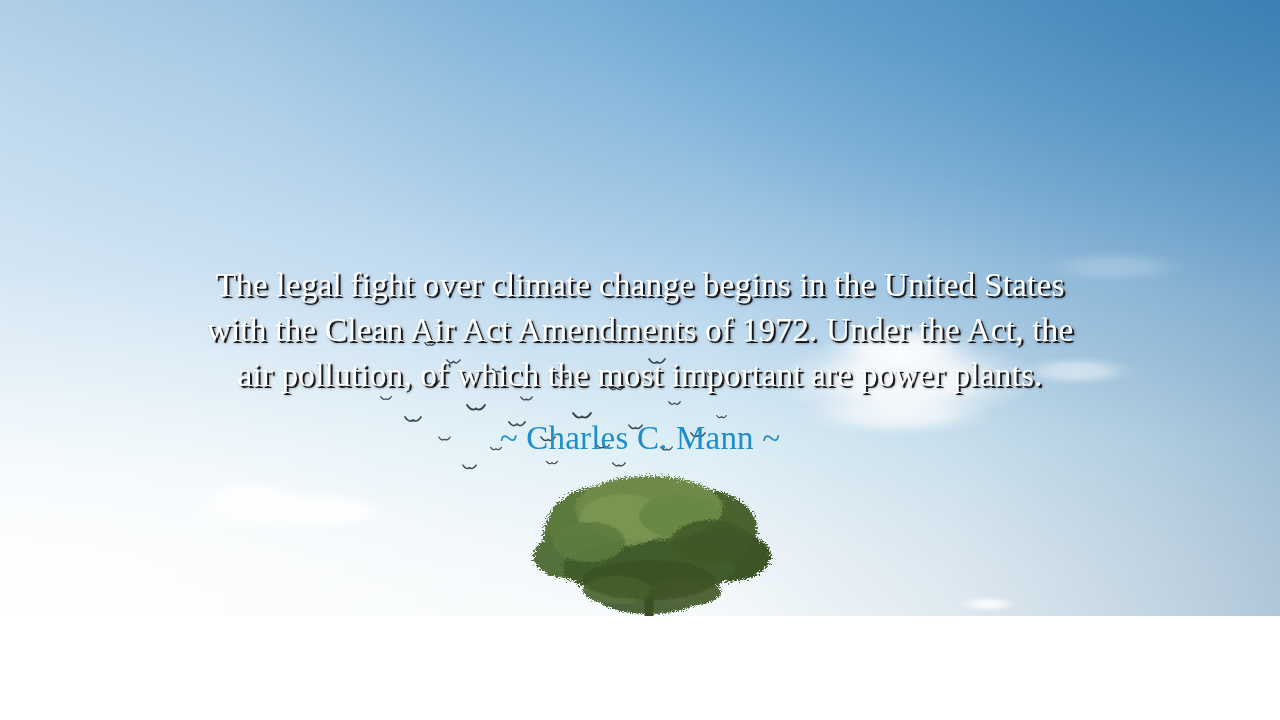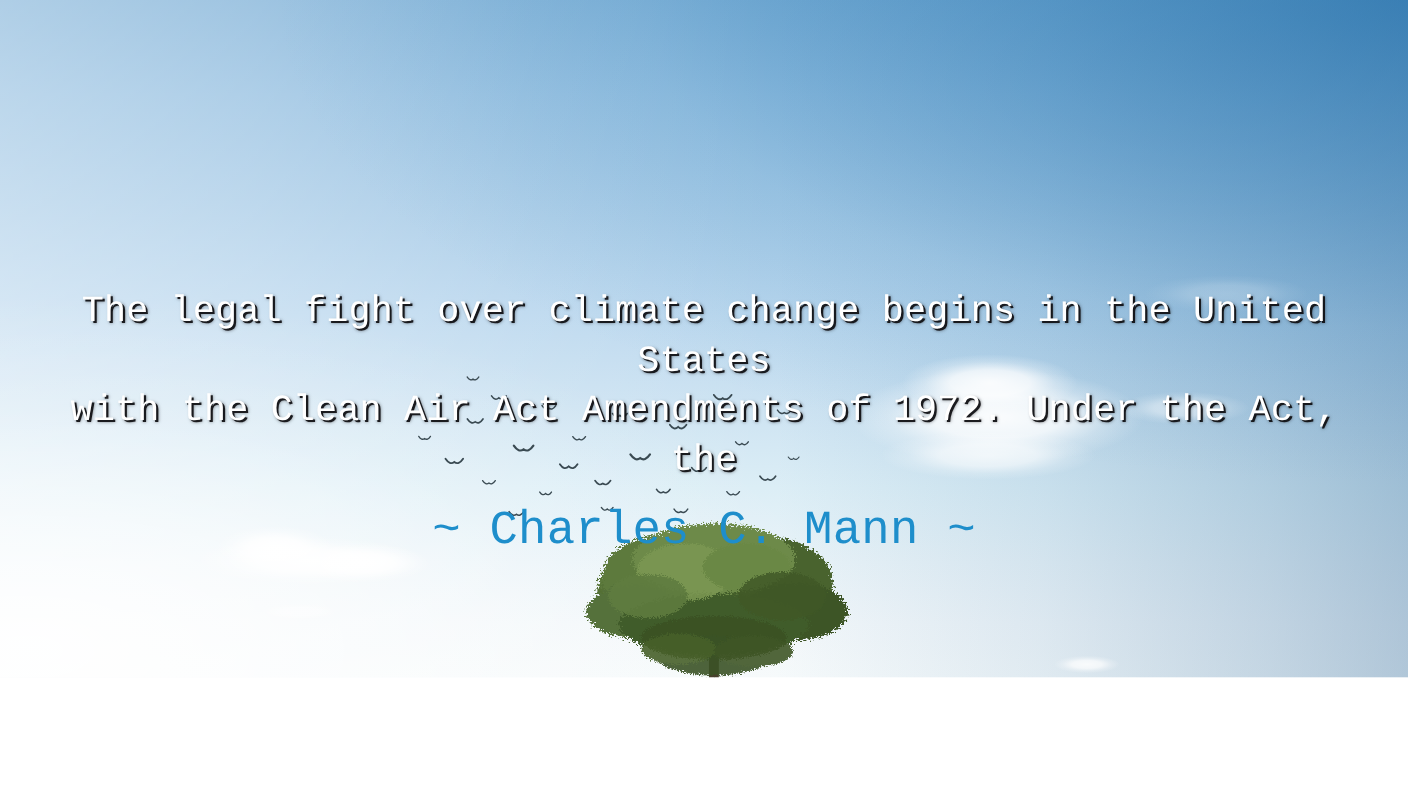--- a/index.html
+++ b/index.html
@@ -10,21 +10,21 @@
     height: 720px;
     overflow: hidden;
     background: #ffffff;
   }
 
   #stage {
     position: relative;
     width: 1280px;
     height: 616px;
     overflow: hidden;
-    font-family: Liberation Mono, monospace;
+    font-family: Liberation Serif, serif;
   }
 
   
   .sky-base {
     position: absolute;
     inset: 0;
     background: linear-gradient(to bottom,
         #7aaed6 0%,
         #8fbcdf 14%,
         #a4c9e6 30%,
@@ -116,21 +116,21 @@
     line-height: 45px;
     font-weight: 400;
     color: #ffffff;
     letter-spacing: 0.1px;
     text-shadow:
        2px 2px 0 rgba(15,15,18,0.92),
        2px 2px 3px rgba(15,15,18,0.55);
   }
   .quote-author {
     margin: 21px 0 16px 0;
-    font-size: 43px;
+    font-size: 33px;
     line-height: 40px;
     font-weight: 400;
     color: #1e8ecb;
     letter-spacing: 0.2px;
   }
 </style>
 </head>
 <body>
 
 <div id="stage">
@@ -346,16 +346,17 @@
         <ellipse cx="152" cy="132" rx="52" ry="18" fill="#3b5325"></ellipse>
         <ellipse cx="120" cy="126" rx="34" ry="14" fill="#46602c"></ellipse>
         <ellipse cx="188" cy="128" rx="36" ry="14" fill="#3f5728"></ellipse>
       </g>
     </svg>
   </div>
 
   <div class="quote-block">
     <p class="quote-text">The legal fight over climate change begins in the United States</p>
     <p class="quote-text">with the Clean Air Act Amendments of 1972. Under the Act, the</p>
+    <p class="quote-text">air pollution, of which the most important are power plants.</p>
     <p class="quote-author">~ Charles C. Mann ~</p>
   </div>
 
 </div>
 
 </body></html>

